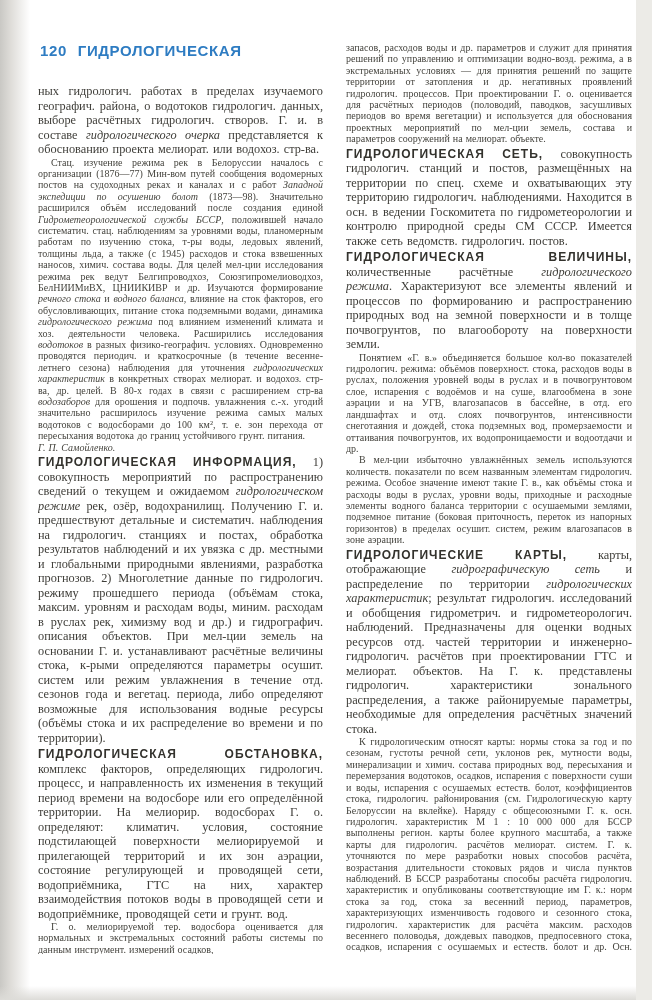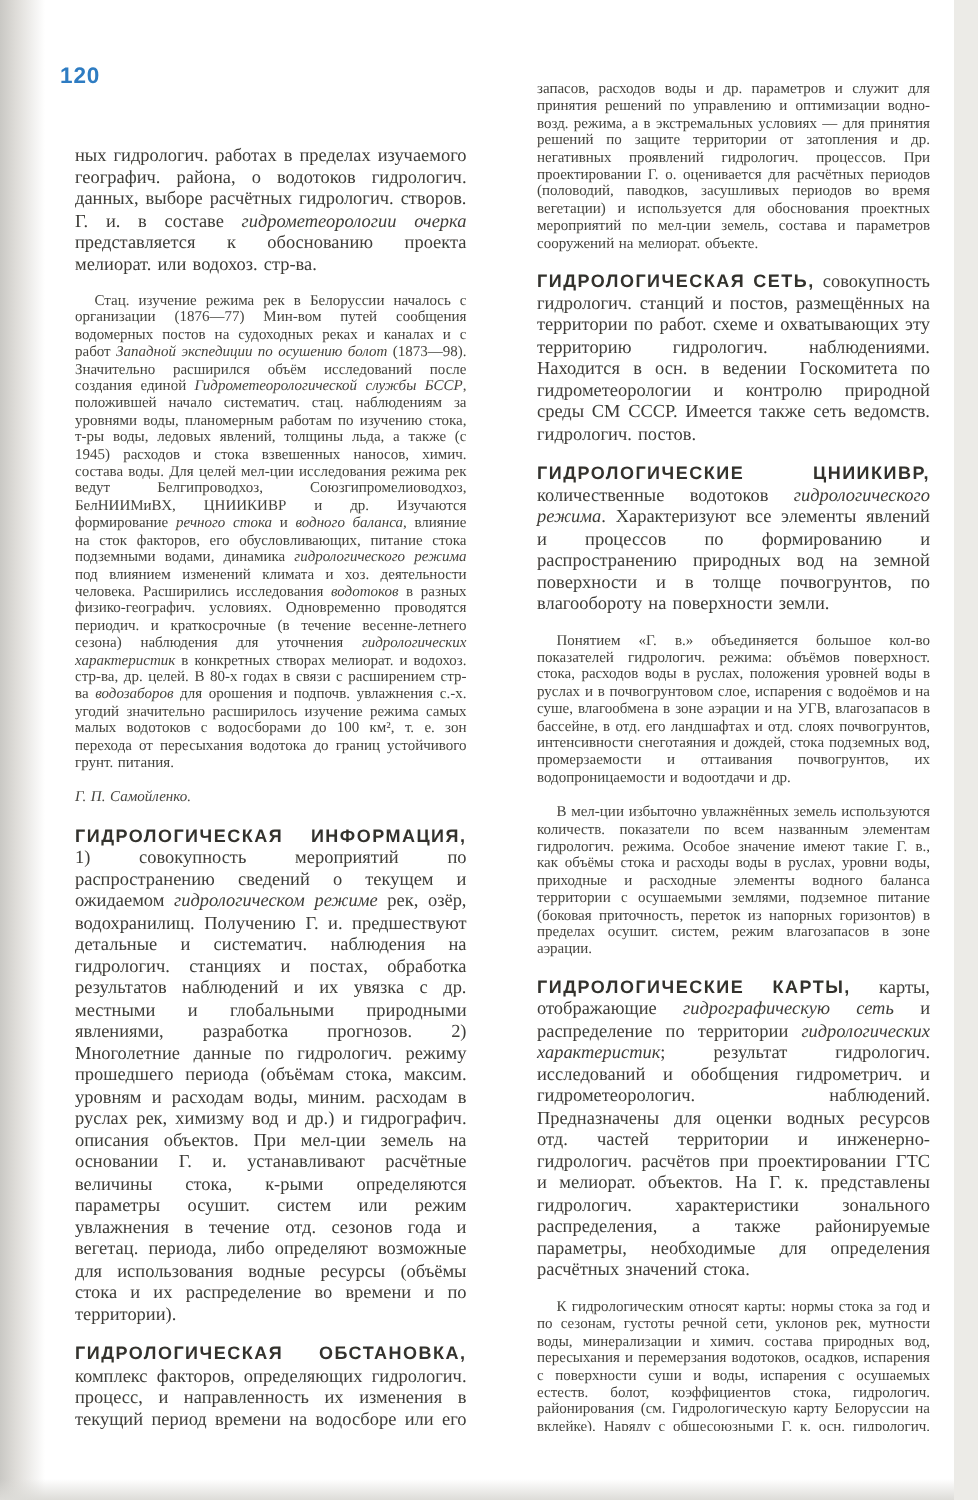--- a/index.html
+++ b/index.html
@@ -54,21 +54,21 @@
     width: 285px;
     height: 870px;
   }
   .col-right {
     left: 346px;
     top: 42px;
     width: 286px;
     height: 912px;
   }
   .col p {
-    margin: 12px;
+    margin: 0;
     text-align: justify;
   }
   .normal {
     font-size: 12.3px;
     line-height: 14.5px;
     word-spacing: 1px;
   }
   .petit {
     font-size: 10px;
     line-height: 11.4px;
@@ -93,32 +93,33 @@
 </style>
 </head>
 <body>
 
 <div class="page">
   <div class="edge-shade"></div>
   <div class="edge-shade-bottom"></div>
 
   <header class="running-head">
     <span>120</span>
+    <span>ГИДРОЛОГИЧЕСКАЯ</span>
   </header>
 
   <div class="col col-left">
-      <p class="normal"><span>ных гидрологич. работах в пределах изучаемого географич. района, о водотоков гидрологич. данных, выборе расчётных гидрологич. створов. Г. и. в составе </span><span class="italic">гидрометеорологии очерка</span><span> представляется к обоснованию проекта мелиорат. или водохоз. стр-ва.</span></p>
+      <p class="normal"><span>ных гидрологич. работах в пределах изучаемого географич. района, о водотоков гидрологич. данных, выборе расчётных гидрологич. створов. Г. и. в составе </span><span class="italic">гидрологического очерка</span><span> представляется к обоснованию проекта мелиорат. или водохоз. стр-ва.</span></p>
       <p class="petit indent"><span>Стац. изучение режима рек в Белоруссии началось с организации (1876—77) Мин-вом путей сообщения водомерных постов на судоходных реках и каналах и с работ </span><span class="italic">Западной экспедиции по осушению болот</span><span> (1873—98). Значительно расширился объём исследований после создания единой </span><span class="italic">Гидрометеорологической службы БССР</span><span>, положившей начало систематич. стац. наблюдениям за уровнями воды, планомерным работам по изучению стока, т-ры воды, ледовых явлений, толщины льда, а также (с 1945) расходов и стока взвешенных наносов, химич. состава воды. Для целей мел-ции исследования режима рек ведут Белгипроводхоз, Союзгипромелиоводхоз, БелНИИМиВХ, ЦНИИКИВР и др. Изучаются формирование </span><span class="italic">речного стока</span><span> и </span><span class="italic">водного баланса</span><span>, влияние на сток факторов, его обусловливающих, питание стока подземными водами, динамика </span><span class="italic">гидрологического режима</span><span> под влиянием изменений климата и хоз. деятельности человека. Расширились исследования </span><span class="italic">водотоков</span><span> в разных физико-географич. условиях. Одновременно проводятся периодич. и краткосрочные (в течение весенне-летнего сезона) наблюдения для уточнения </span><span class="italic">гидрологических характеристик</span><span> в конкретных створах мелиорат. и водохоз. стр-ва, др. целей. В 80-х годах в связи с расширением стр-ва </span><span class="italic">водозаборов</span><span> для орошения и подпочв. увлажнения с.-х. угодий значительно расширилось изучение режима самых малых водотоков с водосборами до 100 км², т. е. зон перехода от пересыхания водотока до границ устойчивого грунт. питания.</span></p>
       <p class="petit signature"><span>Г. П. Самойленко.</span></p>
       <p class="normal entry"><span class="headword">ГИДРОЛОГИЧЕСКАЯ ИНФОРМАЦИЯ, </span><span>1) совокупность мероприятий по распространению сведений о текущем и ожидаемом </span><span class="italic">гидрологическом режиме</span><span> рек, озёр, водохранилищ. Получению Г. и. предшествуют детальные и систематич. наблюдения на гидрологич. станциях и постах, обработка результатов наблюдений и их увязка с др. местными и глобальными природными явлениями, разработка прогнозов. 2) Многолетние данные по гидрологич. режиму прошедшего периода (объёмам стока, максим. уровням и расходам воды, миним. расходам в руслах рек, химизму вод и др.) и гидрографич. описания объектов. При мел-ции земель на основании Г. и. устанавливают расчётные величины стока, к-рыми определяются параметры осушит. систем или режим увлажнения в течение отд. сезонов года и вегетац. периода, либо определяют возможные для использования водные ресурсы (объёмы стока и их распределение во времени и по территории).</span></p>
       <p class="normal entry"><span class="headword">ГИДРОЛОГИЧЕСКАЯ ОБСТАНОВКА, </span><span>комплекс факторов, определяющих гидрологич. процесс, и направленность их изменения в текущий период времени на водосборе или его определённой территории. На мелиорир. водосборах Г. о. определяют: климатич. условия, состояние подстилающей поверхности мелиорируемой и прилегающей территорий и их зон аэрации, состояние регулирующей и проводящей сети, водоприёмника, ГТС на них, характер взаимодействия потоков воды в проводящей сети и водоприёмнике, проводящей сети и грунт. вод.</span></p>
       <p class="petit indent"><span>Г. о. мелиорируемой тер. водосбора оценивается для нормальных и экстремальных состояний работы системы по данным инструмент. измерений осадков,</span></p>
     </div>
   <div class="col col-right">
       <p class="petit"><span>запасов, расходов воды и др. параметров и служит для принятия решений по управлению и оптимизации водно-возд. режима, а в экстремальных условиях — для принятия решений по защите территории от затопления и др. негативных проявлений гидрологич. процессов. При проектировании Г. о. оценивается для расчётных периодов (половодий, паводков, засушливых периодов во время вегетации) и используется для обоснования проектных мероприятий по мел-ции земель, состава и параметров сооружений на мелиорат. объекте.</span></p>
-      <p class="normal entry"><span class="headword">ГИДРОЛОГИЧЕСКАЯ СЕТЬ, </span><span>совокупность гидрологич. станций и постов, размещённых на территории по работ. схеме и охватывающих эту территорию гидрологич. наблюдениями. Находится в осн. в ведении Госкомитета по гидрометеорологии и контролю природной среды СМ СССР. Имеется также сеть ведомств. гидрологич. постов.</span></p>
-      <p class="normal entry"><span class="headword">ГИДРОЛОГИЧЕСКИЕ ЦНИИКИВР, </span><span>количественные водотоков </span><span class="italic">гидрологического режима</span><span>. Характеризуют все элементы явлений и процессов по формированию и распространению природных вод на земной поверхности и в толще почвогрунтов, по влагообороту на поверхности земли.</span></p>
+      <p class="normal entry"><span class="headword">ГИДРОЛОГИЧЕСКАЯ СЕТЬ, </span><span>совокупность гидрологич. станций и постов, размещённых на территории по спец. схеме и охватывающих эту территорию гидрологич. наблюдениями. Находится в осн. в ведении Госкомитета по гидрометеорологии и контролю природной среды СМ СССР. Имеется также сеть ведомств. гидрологич. постов.</span></p>
+      <p class="normal entry"><span class="headword">ГИДРОЛОГИЧЕСКАЯ ВЕЛИЧИНЫ, </span><span>количественные расчётные </span><span class="italic">гидрологического режима</span><span>. Характеризуют все элементы явлений и процессов по формированию и распространению природных вод на земной поверхности и в толще почвогрунтов, по влагообороту на поверхности земли.</span></p>
       <p class="petit indent"><span>Понятием «Г. в.» объединяется большое кол-во показателей гидрологич. режима: объёмов поверхност. стока, расходов воды в руслах, положения уровней воды в руслах и в почвогрунтовом слое, испарения с водоёмов и на суше, влагообмена в зоне аэрации и на УГВ, влагозапасов в бассейне, в отд. его ландшафтах и отд. слоях почвогрунтов, интенсивности снеготаяния и дождей, стока подземных вод, промерзаемости и оттаивания почвогрунтов, их водопроницаемости и водоотдачи и др.</span></p>
       <p class="petit indent"><span>В мел-ции избыточно увлажнённых земель используются количеств. показатели по всем названным элементам гидрологич. режима. Особое значение имеют такие Г. в., как объёмы стока и расходы воды в руслах, уровни воды, приходные и расходные элементы водного баланса территории с осушаемыми землями, подземное питание (боковая приточность, переток из напорных горизонтов) в пределах осушит. систем, режим влагозапасов в зоне аэрации.</span></p>
       <p class="normal entry"><span class="headword">ГИДРОЛОГИЧЕСКИЕ КАРТЫ, </span><span>карты, отображающие </span><span class="italic">гидрографическую сеть</span><span> и распределение по территории </span><span class="italic">гидрологических характеристик</span><span>; результат гидрологич. исследований и обобщения гидрометрич. и гидрометеорологич. наблюдений. Предназначены для оценки водных ресурсов отд. частей территории и инженерно-гидрологич. расчётов при проектировании ГТС и мелиорат. объектов. На Г. к. представлены гидрологич. характеристики зонального распределения, а также районируемые параметры, необходимые для определения расчётных значений стока.</span></p>
       <p class="petit indent"><span>К гидрологическим относят карты: нормы стока за год и по сезонам, густоты речной сети, уклонов рек, мутности воды, минерализации и химич. состава природных вод, пересыхания и перемерзания водотоков, осадков, испарения с поверхности суши и воды, испарения с осушаемых естеств. болот, коэффициентов стока, гидрологич. районирования (см. Гидрологическую карту Белоруссии на вклейке). Наряду с общесоюзными Г. к. осн. гидрологич. характеристик М 1 : 10 000 000 для БССР выполнены регион. карты более крупного масштаба, а также карты для гидрологич. расчётов мелиорат. систем. Г. к. уточняются по мере разработки новых способов расчёта, возрастания длительности стоковых рядов и числа пунктов наблюдений. В БССР разработаны способы расчёта гидрологич. характеристик и опубликованы соответствующие им Г. к.: норм стока за год, стока за весенний период, параметров, характеризующих изменчивость годового и сезонного стока, гидрологич. характеристик для расчёта максим. расходов весеннего половодья, дождевых паводков, предпосевного стока, осадков, испарения с осушаемых и естеств. болот и др. Осн. стоковые гидрологич. характеристики для тер. БССР уточнены</span></p>
     </div>
 </div>
 
 </body></html>

